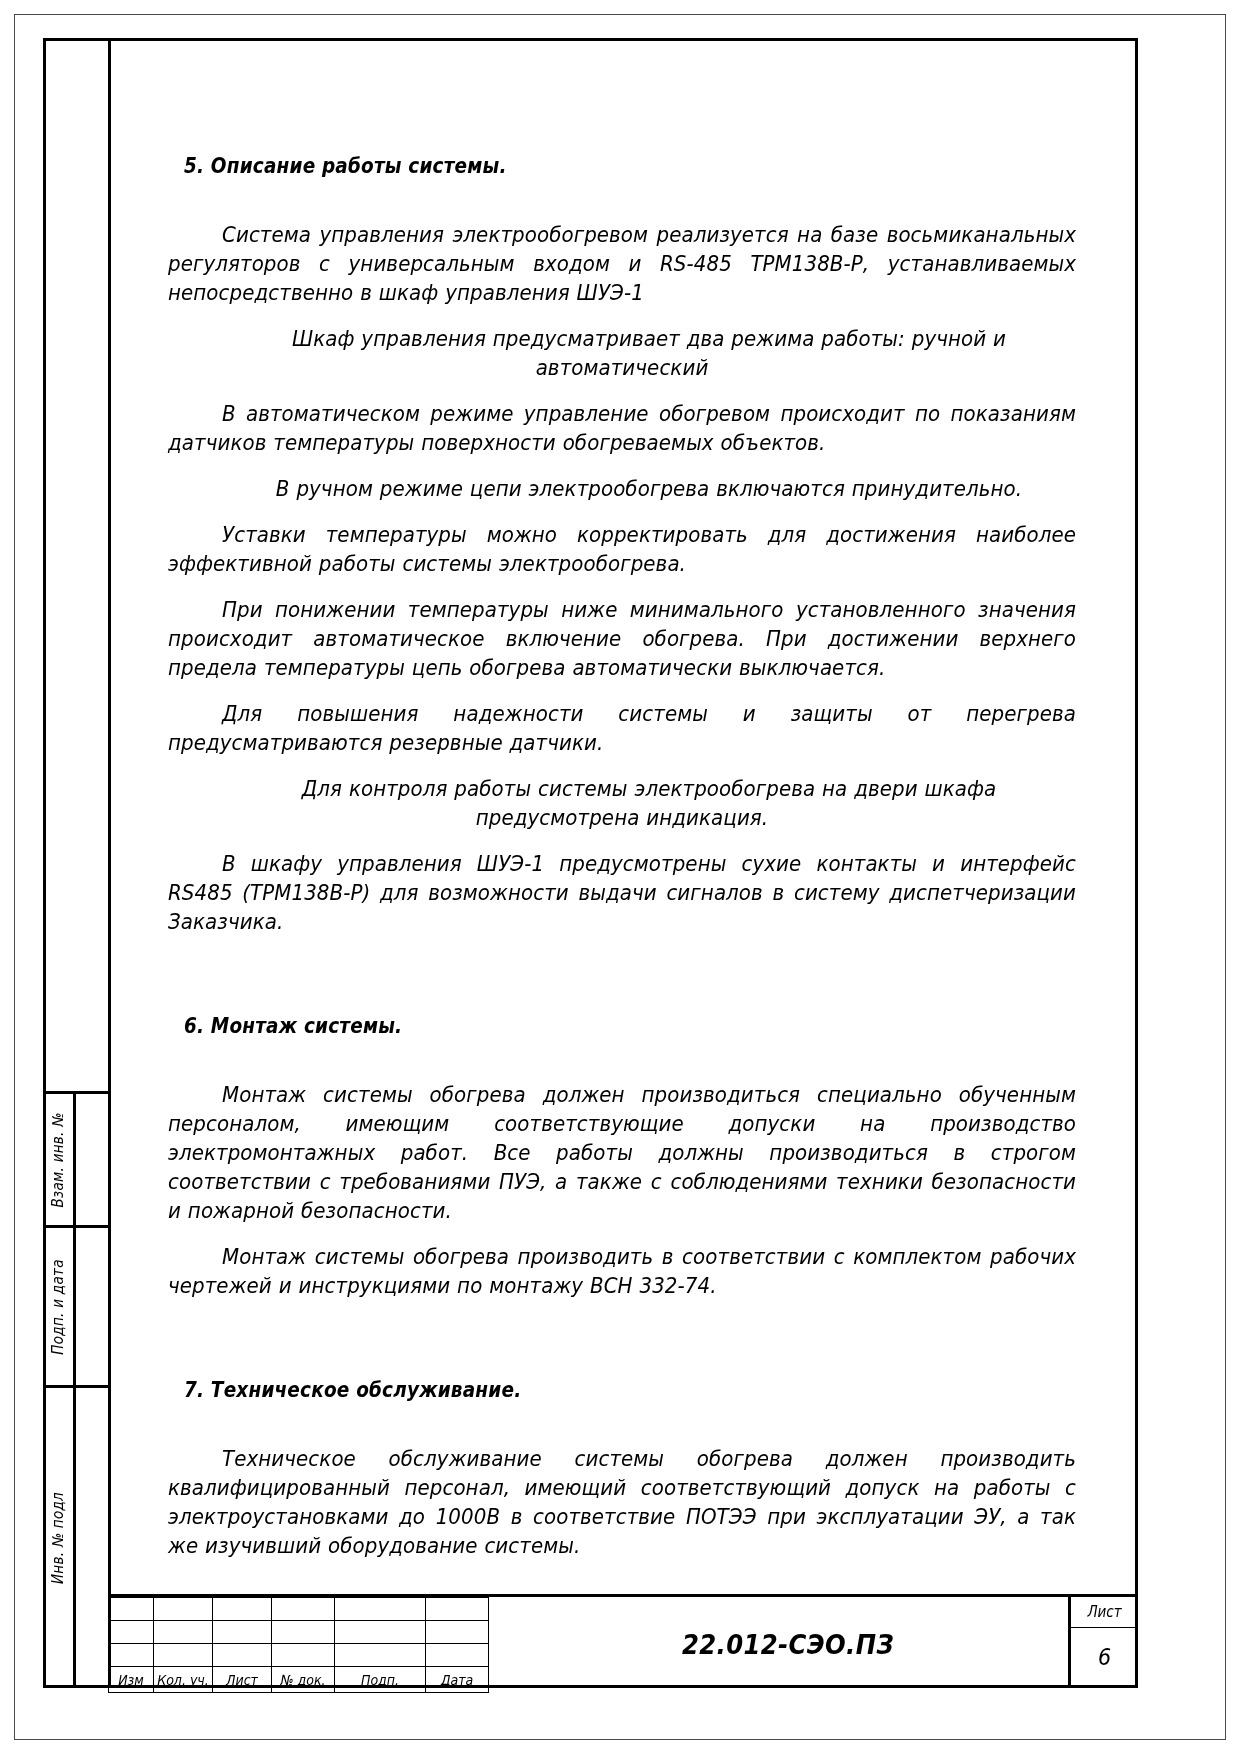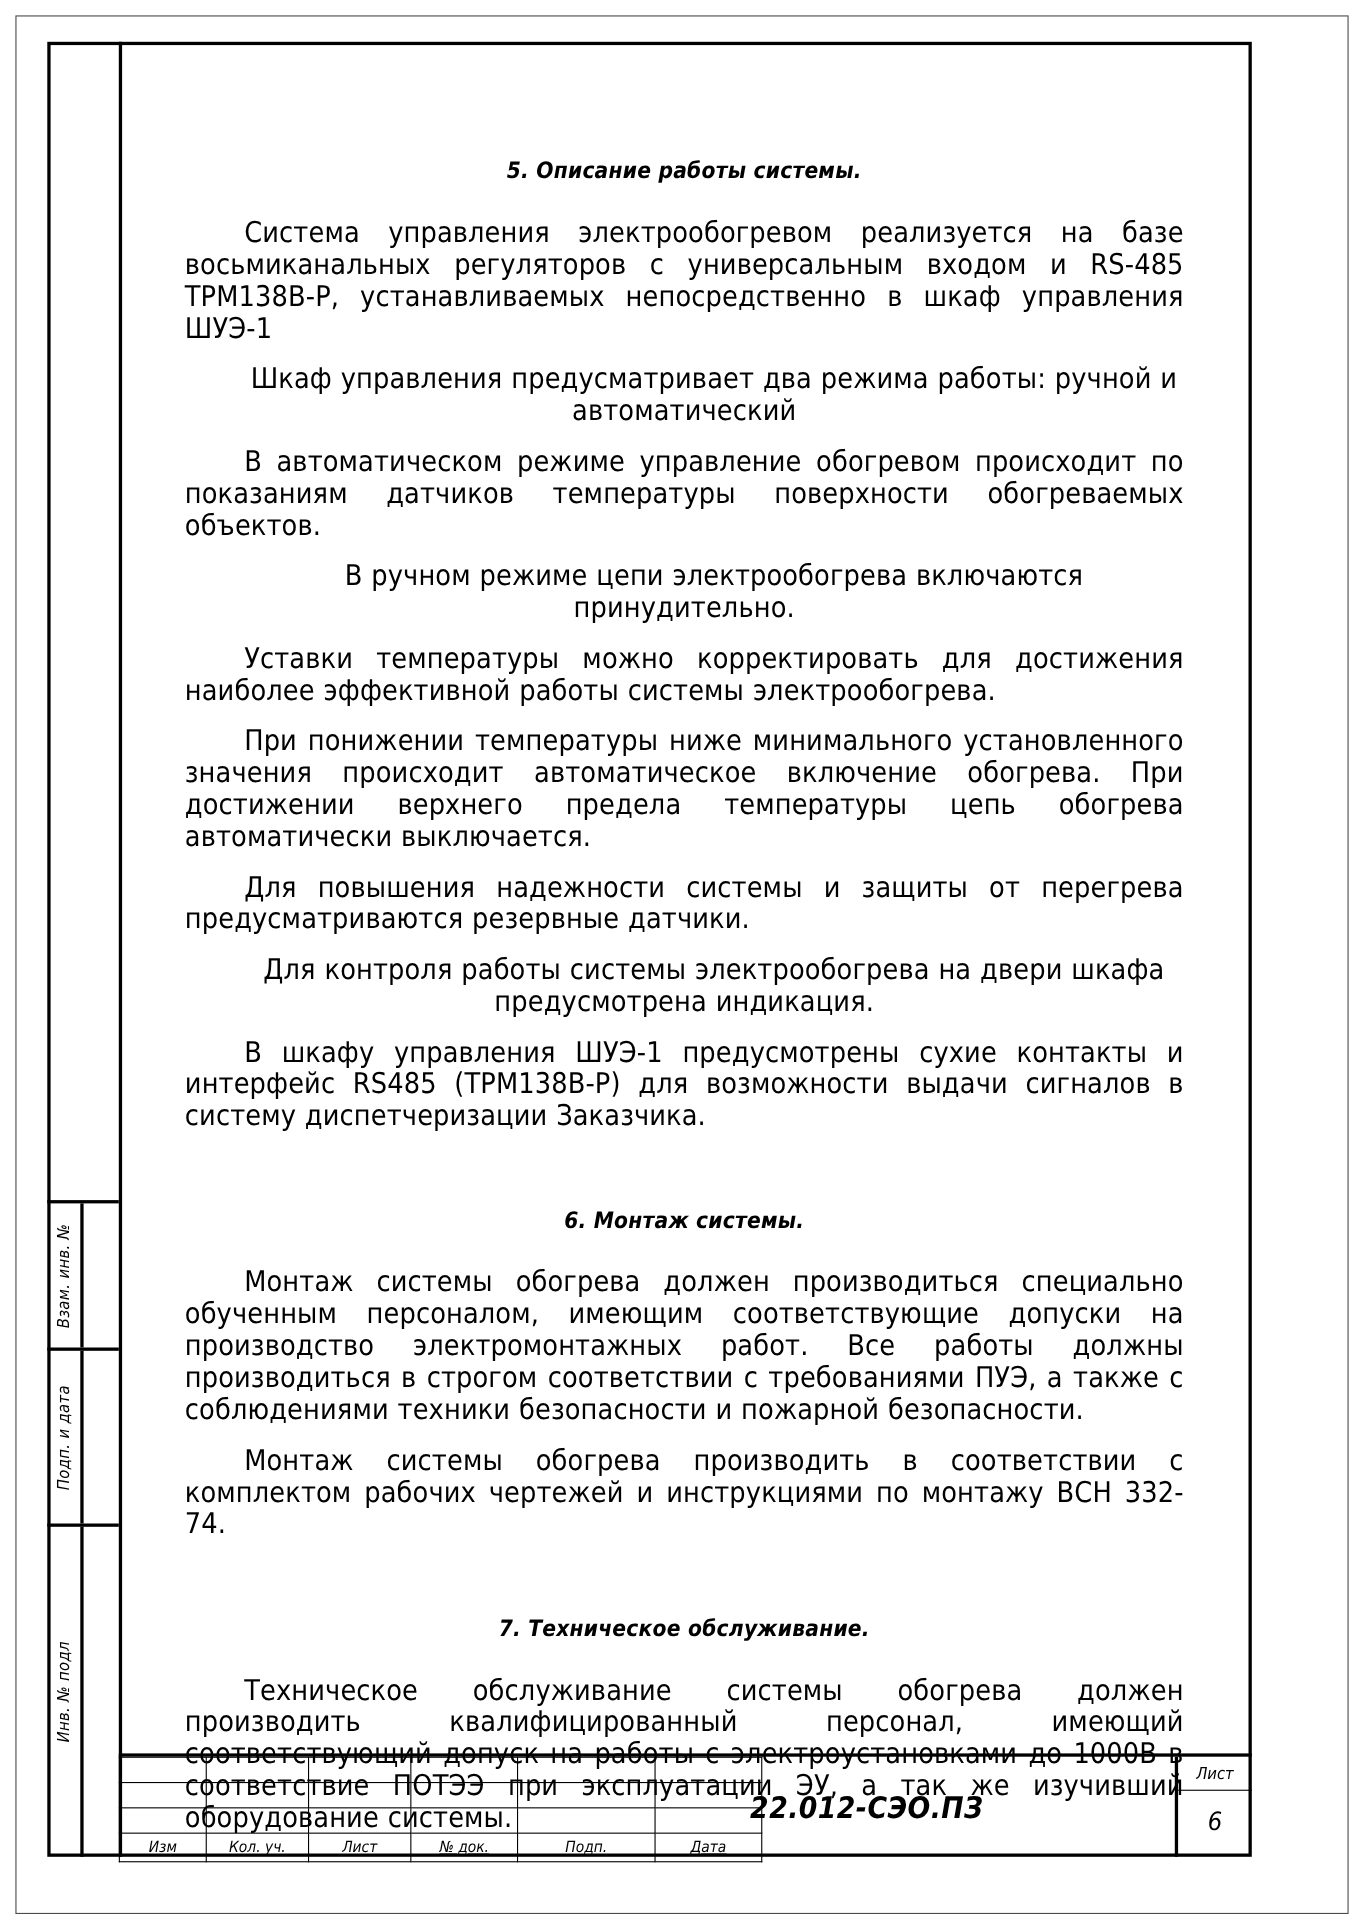--- a/index.html
+++ b/index.html
@@ -99,31 +99,32 @@
     position: absolute;
     left: 57px;
     top: 58px;
     width: 908px;
   }
 
   h2.section-title {
     font-size: 20.5px;
     font-style: italic;
     font-weight: bold;
-    text-align: center;
-    margin: 5px;
+    text-align: left;
+    margin: 16px;
     letter-spacing: .2px;
   }
   .sp-before-5 { height: 42px; }
   .sp-after-title { height: 26px; }
   .sp-before-6 { height: 62px; }
   .sp-before-7 { height: 62px; }
 
   p.para {
-    font-size: 26px;
+    font-size: 22px;
+    font-style: italic;
     line-height: 29px;
     margin: 0 0 17px 0;
     text-align: justify;
     text-indent: 54px;
     letter-spacing: .1px;
     word-spacing: .5px;
   }
   p.para.last { margin-bottom: 0; }
   p.para.nojust { text-align: center; }
 
@@ -149,21 +150,21 @@
     left: 0px; top: 69px;
     border-collapse: collapse;
   }
   .rev-table td {
     border: 1px solid #000;
     height: 22px;
     font-size: 14px;
     font-style: italic;
     text-align: center;
     vertical-align: middle;
-    padding: 0 19px;
+    padding: 0 2px;
     white-space: nowrap;
   }
   .rev-table td.hdr { height: 25px; }
   .rev-table td.c1 { width: 40px; }
   .rev-table td.c2 { width: 54px; }
   .rev-table td.c3 { width: 54px; }
   .rev-table td.c4 { width: 58px; text-decoration: underline; }
   .rev-table td.c5 { width: 86px; }
   .rev-table td.c6 { width: 58px; text-decoration: underline; }
 

